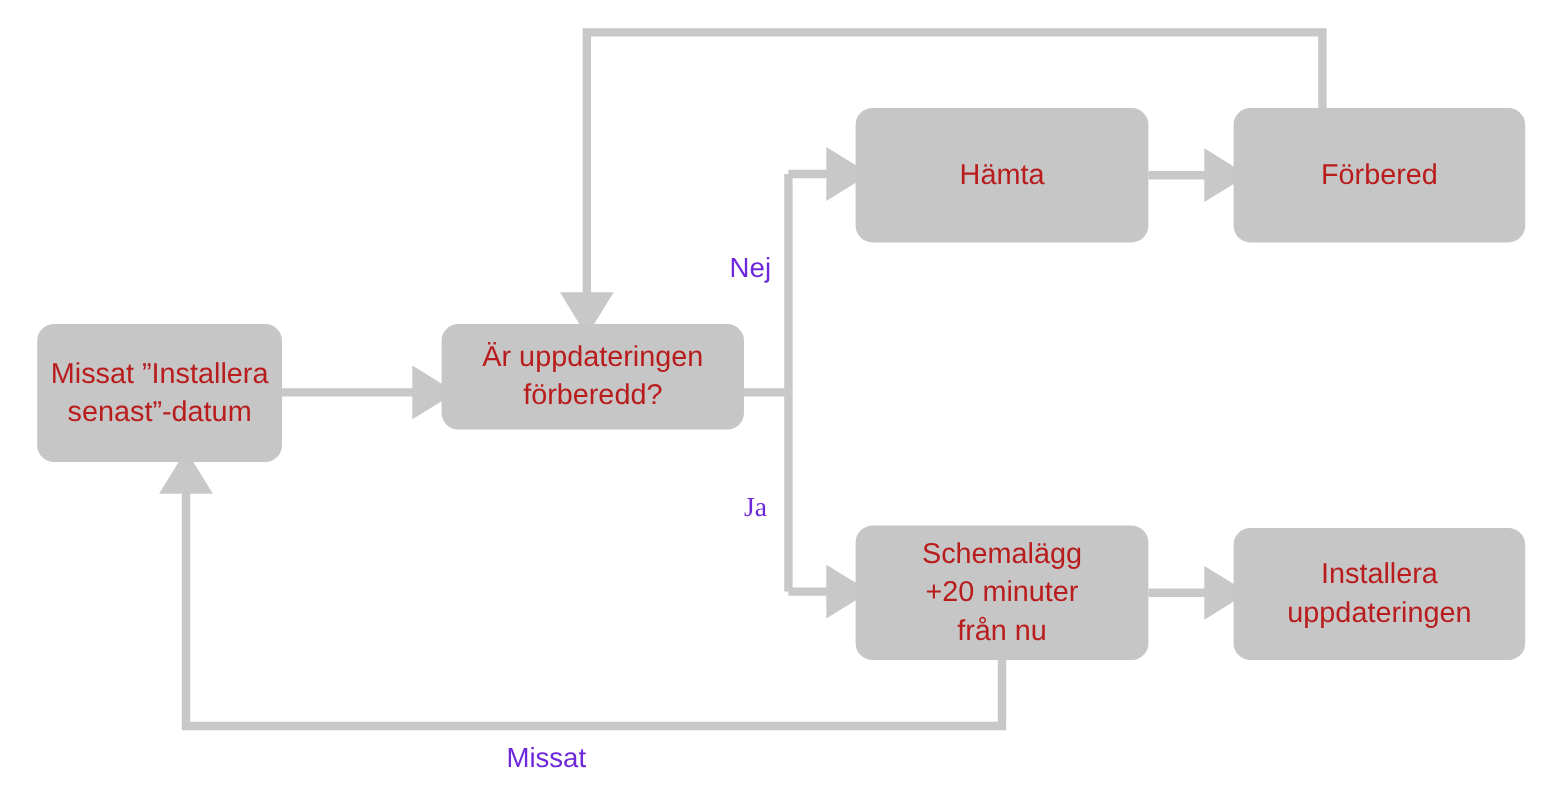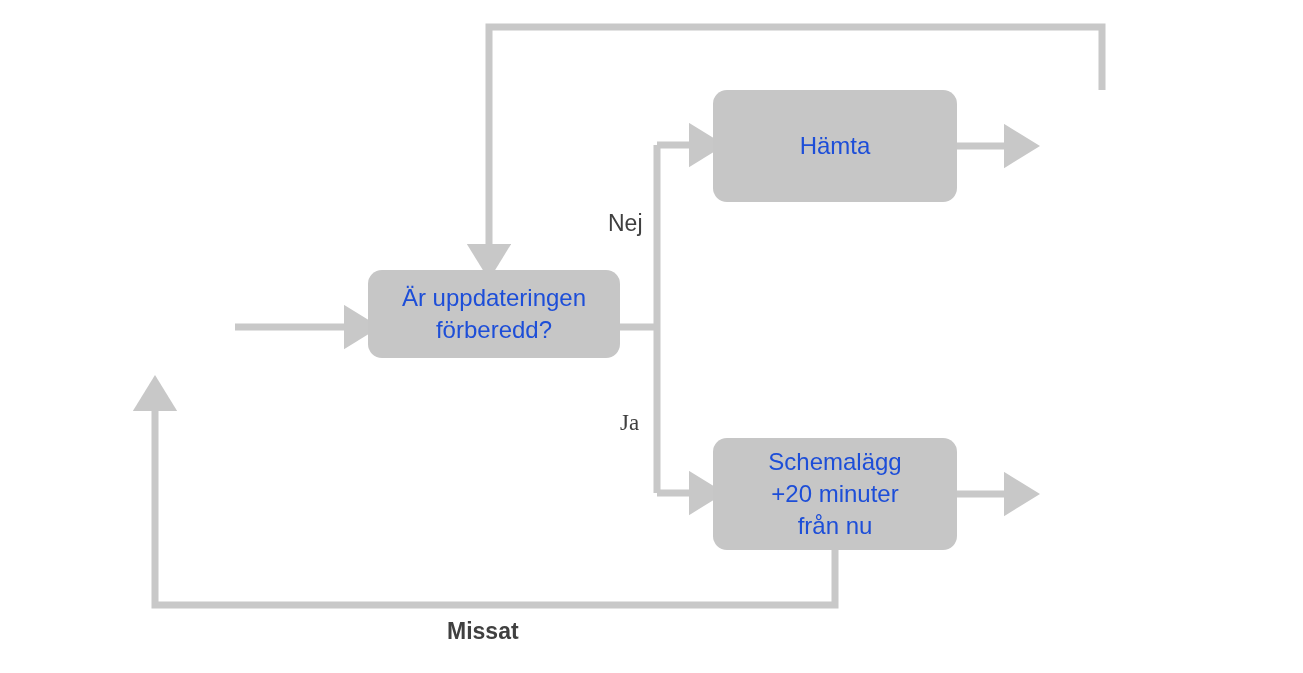--- a/index.html
+++ b/index.html
@@ -16,30 +16,30 @@
     overflow: hidden;
   }
   .node {
     position: absolute;
     background: #c6c6c6;
     border-radius: 14px;
     display: flex;
     align-items: center;
     justify-content: center;
     text-align: center;
-    color: #1d4ed8;
+    color: #b91c1c;
     font-size: 24px;
     line-height: 1.32;
     box-sizing: border-box;
     padding: 4px 10px;
     white-space: pre-line;
   }
   .edge-label {
     position: absolute;
-    color: #404040;
+    color: #6d28d9;
     font-size: 23px;
     line-height: 1;
     white-space: nowrap;
   }
   svg.wires {
     position: absolute;
     left: 0;
     top: 0;
     width: 1303px;
     height: 673px;
@@ -85,31 +85,36 @@
 
     <g>
       <path d="M957,494 L1012,494" stroke="#c8c8c8" stroke-width="7" fill="none" marker-end="url(#arrow)"></path>
     </g>
 
     <g>
       <path d="M835,550 L835,605 L155,605 L155,403" stroke="#c8c8c8" stroke-width="7" fill="none" marker-end="url(#arrow)"></path>
     </g>
   </svg>
 
+  <div class="node" style="left:31px; top:270px; width:204px; height:115px;">Missat ”Installera
+senast”-datum</div>
 
   <div class="node" style="left:368px; top:270px; width:252px; height:88px;">Är uppdateringen
 förberedd?</div>
 
   <div class="node" style="left:713px; top:90px; width:244px; height:112px;">Hämta</div>
 
+  <div class="node" style="left:1028px; top:90px; width:243px; height:112px;">Förbered</div>
 
   <div class="node" style="left:713px; top:438px; width:244px; height:112px;">Schemalägg
 +20 minuter
 från nu</div>
 
+  <div class="node" style="left:1028px; top:440px; width:243px; height:110px;">Installera
+uppdateringen</div>
 
   <div class="edge-label" style="left:608px; top:212px;">Nej</div>
 
   <div class="edge-label" style="left:620px; top:411px;font-family:Liberation Serif, serif;">Ja</div>
 
-  <div class="edge-label" style="left:447px; top:620px;font-weight:bold;">Missat</div>
+  <div class="edge-label" style="left:422px; top:620px;">Missat</div>
 
 </div>
 
 </body></html>

